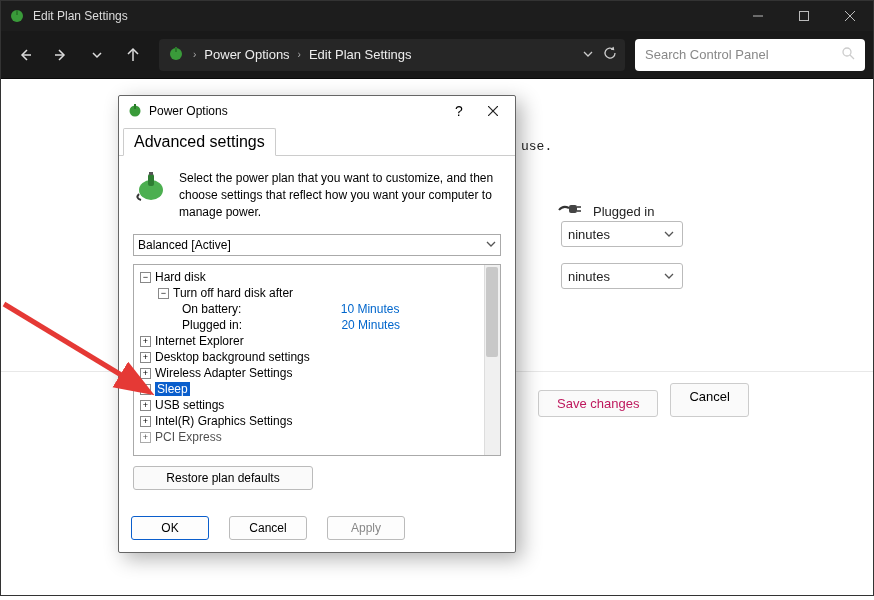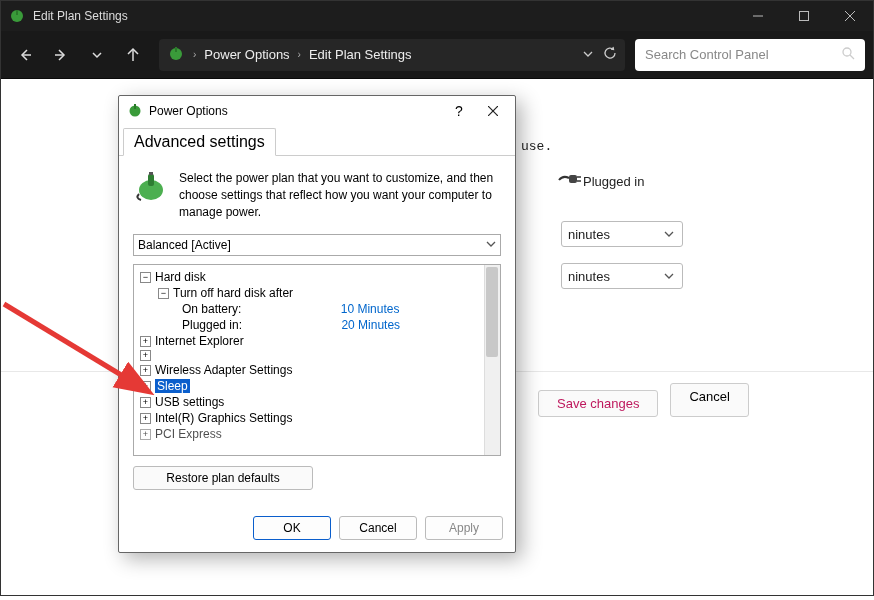--- a/index.html
+++ b/index.html
@@ -14,21 +14,21 @@
   .winbtn svg { stroke: #bbb; }
   .toolbar { height: 48px; background: #191919; display: flex; align-items: center; padding: 0 8px; gap: 4px; border-bottom: 1px solid #0a0a0a;}
   .navbtn { width: 32px; height: 32px; display: flex; align-items: center; justify-content: center; color: #ddd; border-radius: 4px; }
   .addressbar { flex: 1; display: flex; align-items: center; background: #262626; border-radius: 4px; height: 32px; padding: 0 8px; color: #eee; font-size: 13px; gap: 6px; margin: 0 6px; }
   .address-sep { color: #aaa; font-size: 10px; margin: 0 2px;}
   .addr-right { margin-left: auto; display:flex; gap:10px; align-items:center; color:#ccc;}
   .searchbox { width: 230px; height: 32px; background: #ffffff; border-radius: 4px; display: flex; align-items: center; color: #888; font-size: 13px; padding: 0 10px; justify-content: space-between; }
 
   .content { background: #fff; padding: 20px 40px; font-size: 13px; color: #222;}
   .dropdown-bg { margin-left: 520px; width: 122px; height: 26px; border: 1px solid #bbb; border-radius: 3px; display: inline-flex; align-items: center; justify-content: flex-end; padding-right: 8px; font-size: 13px; margin-top: 10px;}
-  .plugged-row { display:flex; align-items:center; margin-left:516px;}
+  .plugged-row { display:flex; align-items:center; gap:10px; margin-left:516px;margin-top:30px;}
   .plug-icon-bg{display:inline-block;}
 
   .footer-btns { position:absolute; top: 382px; left: 537px; display:flex; gap:12px; }
   .footer-btn { padding: 5px 18px; font-size: 13px; border: 1px solid #ccc; background: #fafafa; border-radius: 3px; }
   .footer-btn.disabled { color: #be185d; margin-top: 7px; }
 
   
   .modal { position: absolute; top: 95px; left: 118px; width: 398px; background: #fff; border: 1px solid #666; box-shadow: 6px 6px 20px rgba(0,0,0,0.3); border-radius: 2px; }
   .modal-title { height: 30px; display: flex; align-items: center; padding: 0 8px; font-size: 12px; gap:6px;}
   .modal-title .spacer { flex: 1; }
@@ -45,21 +45,21 @@
   .node { display: flex; align-items: center; gap: 4px; padding: 1px 0; }
   .expander { width: 11px; height: 11px; border: 1px solid #888; display: inline-flex; align-items: center; justify-content: center; font-size: 9px; line-height:1; cursor:pointer; background:#fff;}
   .node.l1 { margin-left: 2px; }
   .node.l2 { margin-left: 20px; }
   .node.l3 { margin-left: 44px; gap: 48px; }
   .node .link { color: #0066cc; }
   .node .label {}
   .selected { background: #0a5ecc; color: #fff; padding: 0 2px;}
   .restore-row { display:flex; justify-content:flex-start; margin-top: 10px;}
   .restore-btn { padding: 4px 18px; font-size: 12px; border:1px solid #bbb; background:#fafafa; border-radius:3px; width: 180px; text-align:center;}
-  .modal-footer { display:flex; justify-content:flex-end; gap:8px; padding: 12px; border-top: 0; margin-left: 40px; }
+  .modal-footer { display:flex; justify-content:flex-start; gap:20px; padding: 12px; border-top: 0; }
   .mbtn { width: 78px; padding: 4px 0; text-align:center; font-size: 12px; border:1px solid #bbb; background:#fdfdfd; border-radius:3px; }
   .mbtn.primary { border-color: #0a5ecc; }
   .mbtn.disabled { color: #888; }
 
   
   .arrow-svg { position:absolute; top: 298px; left: -2px; pointer-events:none; }
 
   .battery-icon { display:inline-block; }
 
   .brd { border-bottom:1px solid #e8e8e8; position:absolute; top:370px; left:0; right:0;}
@@ -242,20 +242,21 @@
       <div class="node l3">
         <span class="label">Plugged in:</span>&nbsp;
         <span class="link">20 Minutes</span>
       </div>
       <div class="node l1">
         <span class="expander">+</span>
         <span class="label">Internet Explorer</span>
       </div>
       <div class="node l1">
         <span class="expander">+</span>
+        <span class="label">Desktop background settings</span>
       </div>
       <div class="node l1">
         <span class="expander">+</span>
         <span class="label">Wireless Adapter Settings</span>
       </div>
       <div class="node l1">
         <span class="expander">+</span>
         <span class="selected">Sleep</span>
       </div>
       <div class="node l1">

